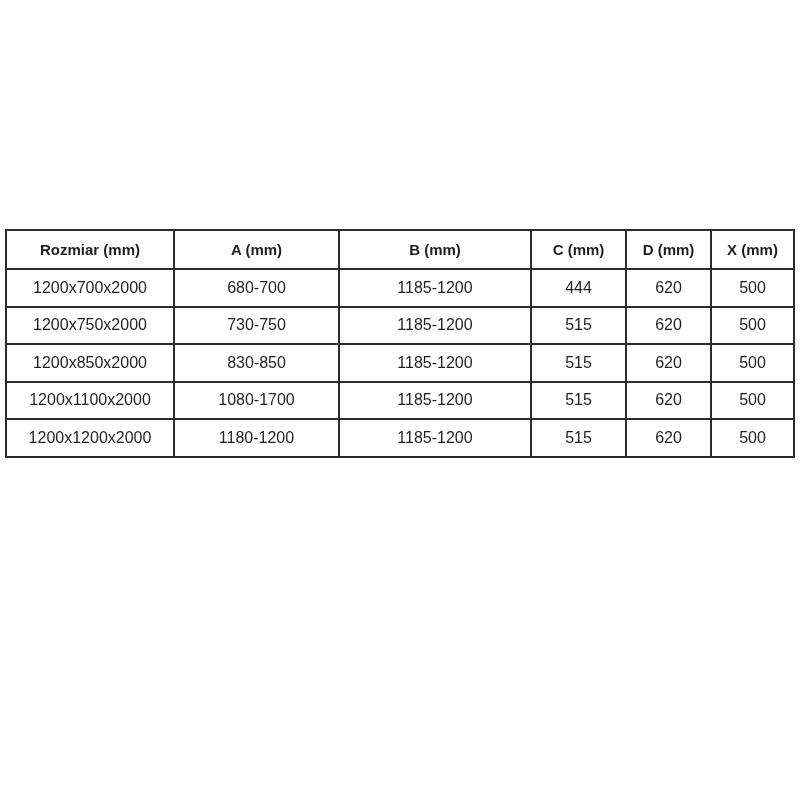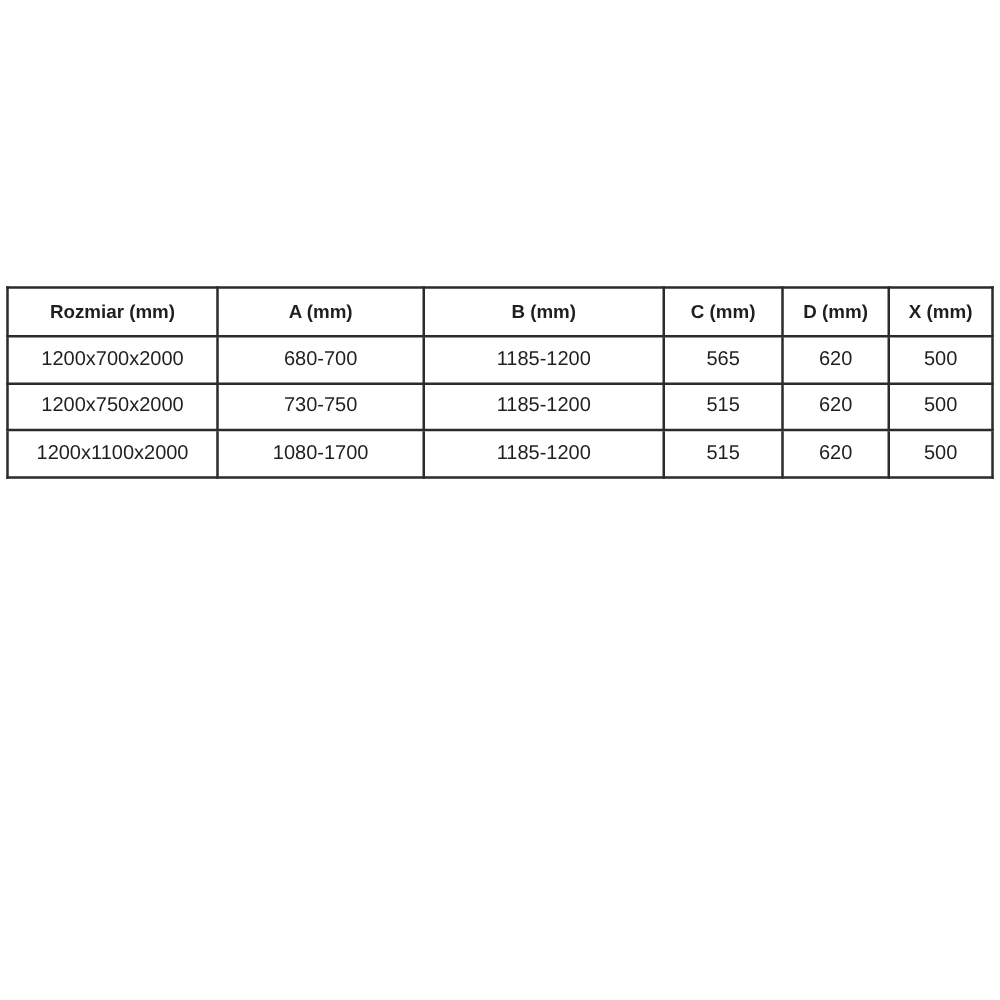--- a/index.html
+++ b/index.html
@@ -74,35 +74,51 @@
         <th>C (mm)</th>
         <th>D (mm)</th>
         <th>X (mm)</th>
       </tr>
     </thead>
     <tbody>
       <tr>
         <td>1200x700x2000</td>
         <td>680-700</td>
         <td>1185-1200</td>
-        <td>565</td>
+        <td>444</td>
         <td>620</td>
         <td>500</td>
       </tr>
       <tr>
         <td>1200x750x2000</td>
         <td>730-750</td>
+        <td>1185-1200</td>
+        <td>515</td>
+        <td>620</td>
+        <td>500</td>
+      </tr>
+      <tr>
+        <td>1200x850x2000</td>
+        <td>830-850</td>
         <td>1185-1200</td>
         <td>515</td>
         <td>620</td>
         <td>500</td>
       </tr>
       <tr>
         <td>1200x1100x2000</td>
         <td>1080-1700</td>
         <td>1185-1200</td>
         <td>515</td>
         <td>620</td>
         <td>500</td>
       </tr>
+      <tr>
+        <td>1200x1200x2000</td>
+        <td>1180-1200</td>
+        <td>1185-1200</td>
+        <td>515</td>
+        <td>620</td>
+        <td>500</td>
+      </tr>
     </tbody>
   </table>
 </div>
 
 </body></html>

